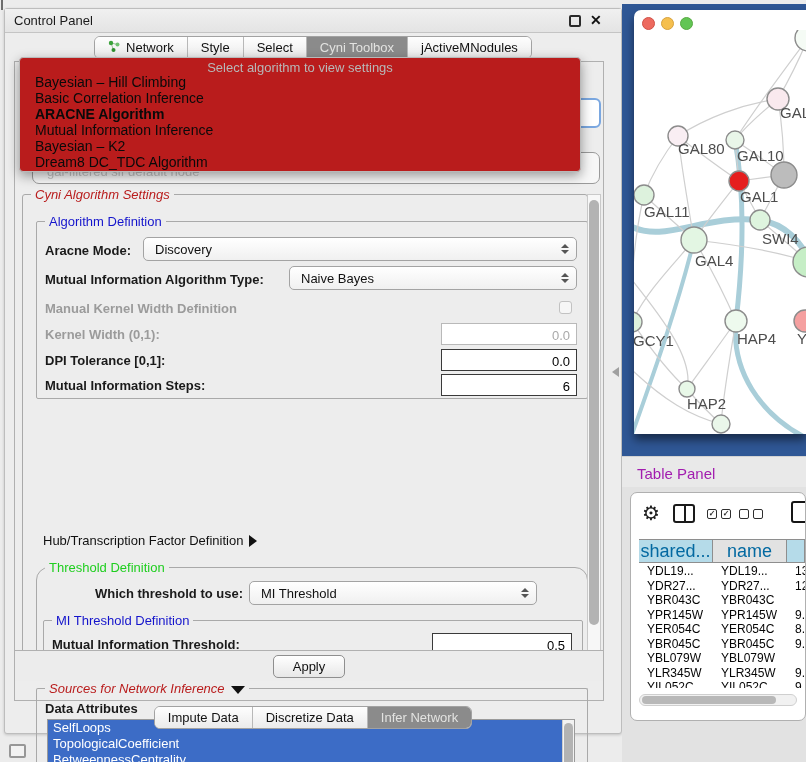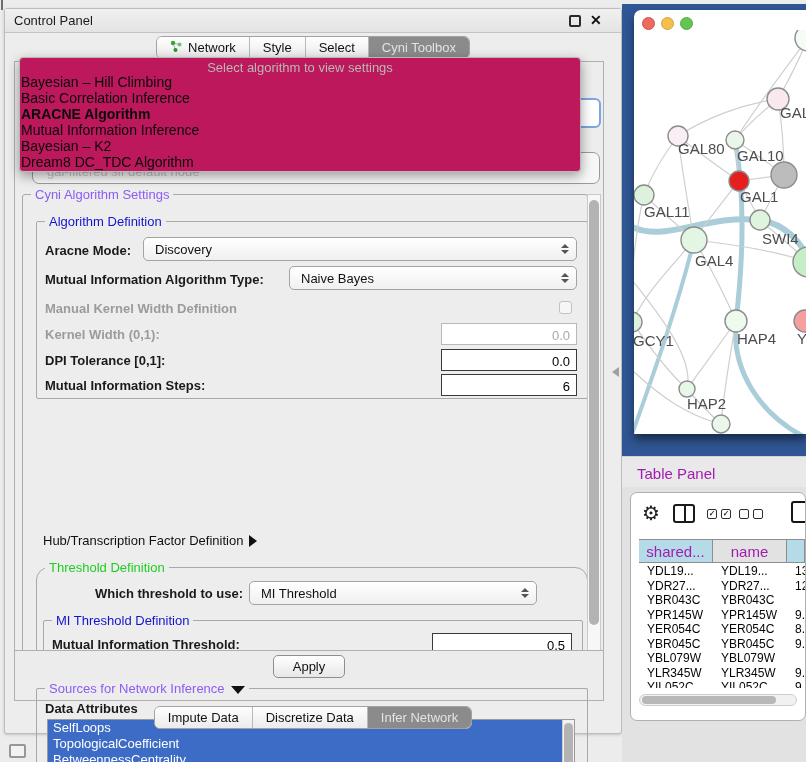--- a/index.html
+++ b/index.html
@@ -38,21 +38,21 @@
   .bg-combo span { position:absolute; left:14px; top:11px; font-size:13px; color:#c4c4c4; }
   .bg-combo-focus { position:absolute; left:560px; top:36px; width:26px; height:30px;
     border:2px solid #7aa7e0; border-radius:6px; background:#fff; z-index:1; }
 
   
   .group { position:absolute; border:1px solid #a9a9a9; border-radius:2px; }
   .group > .gtitle { position:absolute; top:-8px; left:8px; background:#ededed; padding:0 4px;
     font-size:13px; white-space:nowrap; }
   .gtitle.blue { color:#1414cc; }
   .gtitle.green { color:#1fce1f; }
-  .gtitle.black { color:#8b5cf6; }
+  .gtitle.black { color:#b91c1c;font-style:italic; }
 
   .flabel { position:absolute; font-size:13px; font-weight:bold; color:#1a1a1a; white-space:nowrap; }
   .flabel.dis { color:#9b9b9b; }
 
   .combo { position:absolute; border:1px solid #a3a3a3; border-radius:5px;
     background:linear-gradient(#ffffff,#f0f0f0); cursor:pointer; }
   .combo .cval { position:absolute; left:11px; top:50%; transform:translateY(-50%); font-size:13px; color:#111; }
   .combo .arrows { position:absolute; right:7px; top:50%; transform:translateY(-50%);
     display:flex; flex-direction:column; gap:2px; }
   .combo .arrows i { display:block; width:0; height:0; border-left:4px solid transparent; border-right:4px solid transparent; }
@@ -91,23 +91,23 @@
   .h-scroll .thumb { position:absolute; top:1px; bottom:1px; left:2px; width:92%;
     background:#b3b3b3; border-radius:6px; }
 
   .apply-strip { position:absolute; left:0; right:0; top:588px; height:31px;
     border-top:1px solid #b0b0b0; background:#ececec; display:flex; align-items:center; justify-content:center; }
   .apply-btn { width:72px; height:23px; border:1px solid #8f8f8f; border-radius:5px;
     background:linear-gradient(#ffffff,#e7e7e7); font-size:13px; color:#111; font-family:inherit; cursor:pointer; }
 
   
   .dd-popup { position:absolute; left:14px; top:48px; width:562px; height:115px; z-index:50;
-    background:#be185d; border:1px solid #b9b9b9; border-radius:4px; box-shadow:0 4px 12px rgba(0,0,0,.38); overflow:hidden; }
+    background:#b91c1c; border:1px solid #b9b9b9; border-radius:4px; box-shadow:0 4px 12px rgba(0,0,0,.38); overflow:hidden; }
   .dd-header { height:16px; text-align:center; font-size:13px; color:#b8b8b8; padding-top:2px; }
-  .dd-item { height:16px; line-height:16px; padding-left:1px; font-size:14px; color:#0a0a0a; cursor:pointer; white-space:nowrap; }
+  .dd-item { height:16px; line-height:16px; padding-left:15px; font-size:14px; color:#0a0a0a; cursor:pointer; white-space:nowrap; }
   .dd-item.bold { font-weight:bold; }
 
   
   .net-desktop { position:absolute; left:622px; top:4px; width:184px; height:452px; background:#2f5795; }
   .net-window { position:absolute; left:12px; top:6px; width:172px; height:424px; background:#fff;
     border-radius:7px 0 0 0; box-shadow:0 6px 10px rgba(0,0,0,.5); overflow:hidden; }
   .traffic { position:absolute; left:8px; top:7px; display:flex; gap:6px; }
   .tl { width:13px; height:13px; border-radius:50%; cursor:pointer; }
   .tl.red { background:#ed6a5f; border:1px solid #d05046; }
   .tl.yel { background:#f5bf4e; border:1px solid #d6a13d; }
@@ -131,21 +131,21 @@
   .col-ico::after { content:""; position:absolute; left:50%; top:0; bottom:0; width:2px; background:#1a1a1a; }
   .cb-pair { position:absolute; top:16px; display:flex; gap:4px; cursor:pointer; }
   .cb-pair.checked { left:76px; }
   .cb-pair.unchecked { left:108px; }
   .cb { width:10px; height:10px; border:1.6px solid #2e2e2e; border-radius:2px;
     font-size:8px; line-height:8px; text-align:center; color:#2e2e2e; font-weight:bold; }
   .clip-ico { position:absolute; left:160px; top:8px; width:28px; height:22px;
     border:2px solid #151515; border-radius:3px; cursor:pointer; }
   .thead { position:absolute; left:8px; right:0; top:46px; height:24px; display:flex;
     border-top:1px solid #8e8e8e; border-bottom:1px solid #8e8e8e; }
-  .th { height:100%; border-right:1px solid #8e8e8e; font-size:15px; color:#a21caf;
+  .th { height:100%; border-right:1px solid #8e8e8e; font-size:18px; color:#0369a1;
     display:flex; align-items:center; justify-content:center; cursor:pointer; }
   .th.accent { background:#b5dbe9; }
   .th.plain { background:#e2e2e2; }
   .th.c1 { width:74px; } .th.c2 { width:74px; } .th.c3 { flex:1; }
   .tbody { position:absolute; left:8px; right:0; top:71px; height:124px; overflow:hidden; }
   .trow { display:flex; height:14.5px; cursor:pointer; }
   .td { font-size:12px; color:#050505; white-space:nowrap; overflow:hidden; padding-left:8px; line-height:14.5px; }
   .td.c1 { width:74px; } .td.c2 { width:74px; } .td.c3 { flex:1; }
   .t-hscroll { position:absolute; left:8px; right:8px; top:201px; height:12px;
     background:#f1f1f1; border:1px solid #cfcfcf; border-radius:6px; }
@@ -185,20 +185,23 @@
             <span>Network</span>
           </div>
           <div class="tab">
             <span>Style</span>
           </div>
           <div class="tab">
             <span>Select</span>
           </div>
           <div class="tab selected">
             <span>Cyni Toolbox</span>
+          </div>
+          <div class="tab">
+            <span>jActiveMNodules</span>
           </div>
         </div>
     </div>
 
     <div class="main-box">
       <div class="bg-combo-focus"></div>
       <div class="bg-combo">
         <span>gal-filtered sif default node</span>
       </div>
 

